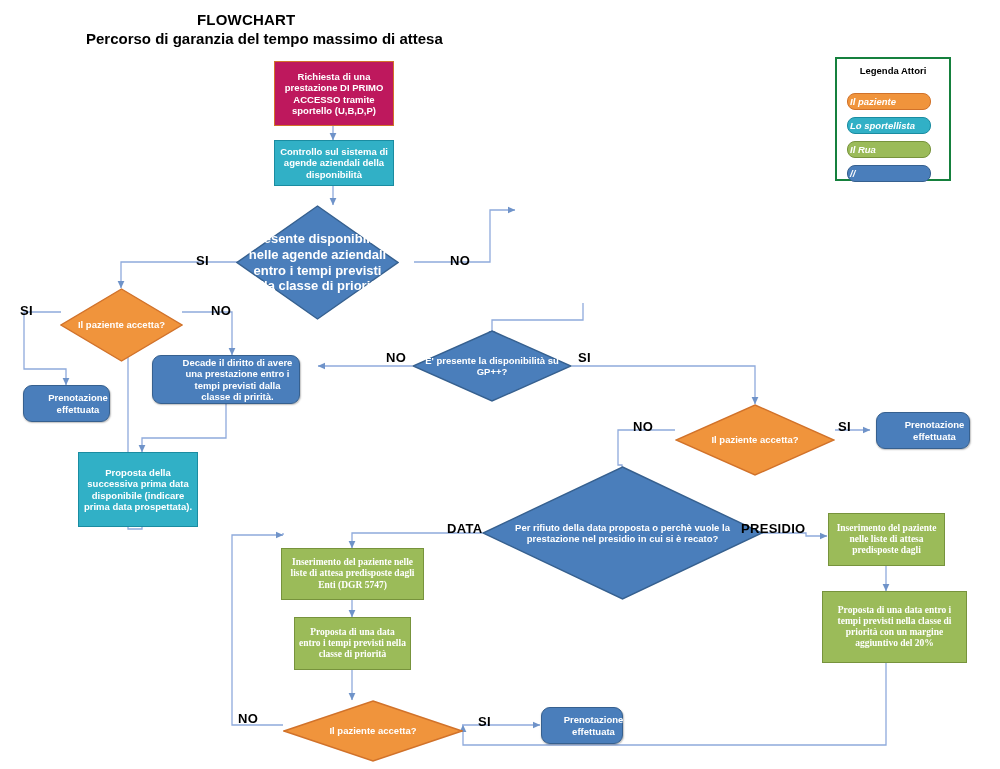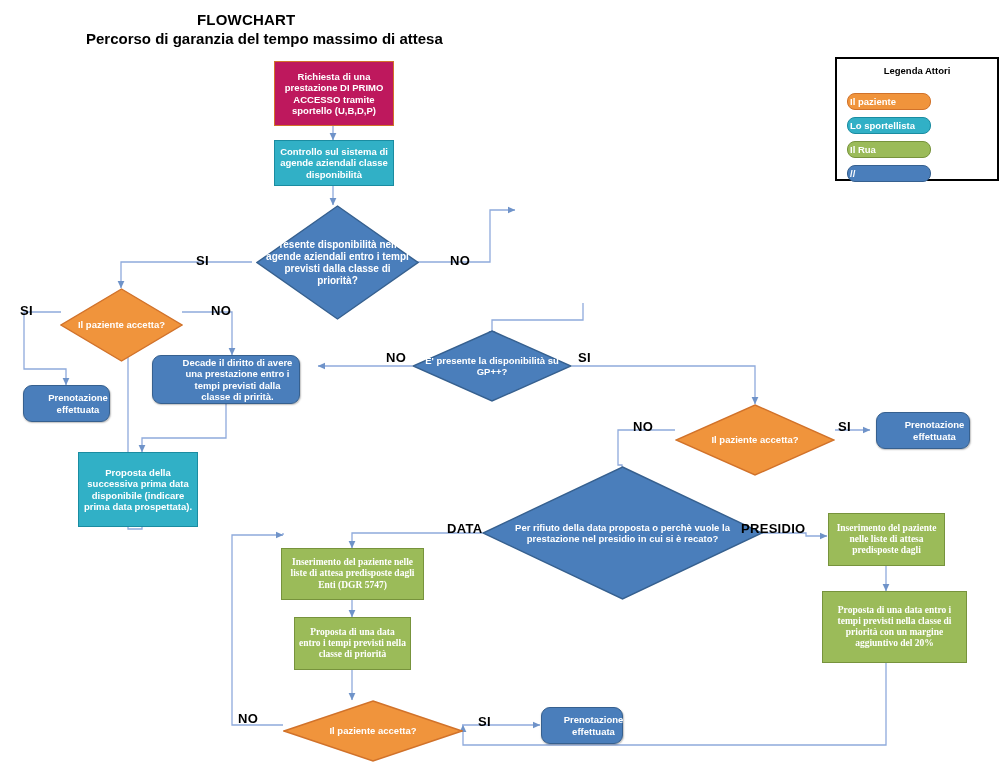--- a/index.html
+++ b/index.html
@@ -66,32 +66,32 @@
   }
   .dia .txt{position:relative;z-index:2;padding:0 8px;}
 
   .edge-label{
     position:absolute;font-size:13px;font-weight:bold;color:#000000;
     white-space:nowrap;letter-spacing:.3px;
   }
 
   
   #legend{
-    position:absolute;left:835px;top:57px;width:164px;height:124px;
-    background:#ffffff;border:2px solid #000000;box-sizing:border-box;
+    position:absolute;left:835px;top:57px;width:116px;height:124px;
+    background:#ffffff;border:2px solid #15803d;box-sizing:border-box;
   }
   #legend .lg-title{
     position:absolute;left:0;right:0;top:6px;text-align:center;
     font-size:9.5px;font-weight:bold;color:#000000;
   }
   .lg-item{
     position:absolute;left:10px;width:84px;height:17px;
     border-radius:8px;display:flex;align-items:center;
     padding-left:2px;box-sizing:border-box;
-    font-size:9.5px;font-weight:bold;color:#ffffff;
+    font-size:9.5px;font-weight:bold;color:#ffffff;font-style:italic;
   }
   .lg-orange{background:#f0943c;border:1px solid #d1722a;}
   .lg-cyan{background:#31b0c6;border:1px solid #1a8ca1;}
   .lg-green{background:#9bbb59;border:1px solid #77933c;}
   .lg-blue{background:#4a7ebb;border:1px solid #36608f;}
 </style>
 </head>
 <body>
 
 <div id="canvas">
@@ -153,24 +153,24 @@
     <g stroke="#8faadc" stroke-width="1.3" fill="none">
       <path d="M283,535 L283,533"></path>
     </g>
   </svg>
 
   <div class="node sq-orange" style="left:274px;top:61px;width:120px;height:65px;font-size:9.5px;">
     <span class="txt">Richiesta di una prestazione DI PRIMO ACCESSO tramite sportello (U,B,D,P)</span>
   </div>
 
   <div class="node sq-cyan" style="left:274px;top:140px;width:120px;height:46px;font-size:9.5px;">
-    <span class="txt">Controllo sul sistema di agende aziendali classe disponibilità</span>
-  </div>
-
-  <div class="dia" style="left:256px;top:205px;width:163px;height:115px;font-size:10px;">
+    <span class="txt">Controllo sul sistema di agende aziendali della disponibilità</span>
+  </div>
+
+  <div class="dia" style="left:236px;top:205px;width:163px;height:115px;font-size:13px;">
     <svg class="shape" viewBox="0 0 163 115" preserveAspectRatio="none">
       <polygon points="81.5,1 162,57.5 81.5,114 1,57.5" fill="#4a7ebb" stroke="#36608f" stroke-width="1.4"></polygon>
     </svg>
     <span class="txt">Presente disponibilità nelle agende aziendali entro i tempi previsti dalla classe di priorità?</span>
   </div>
 
 
   <div class="dia" style="left:60px;top:288px;width:123px;height:74px;font-size:9.5px;">
     <svg class="shape" viewBox="0 0 123 74" preserveAspectRatio="none">
       <polygon points="61.5,1 122,37 61.5,73 1,37" fill="#f0943c" stroke="#d1722a" stroke-width="1.4"></polygon>

